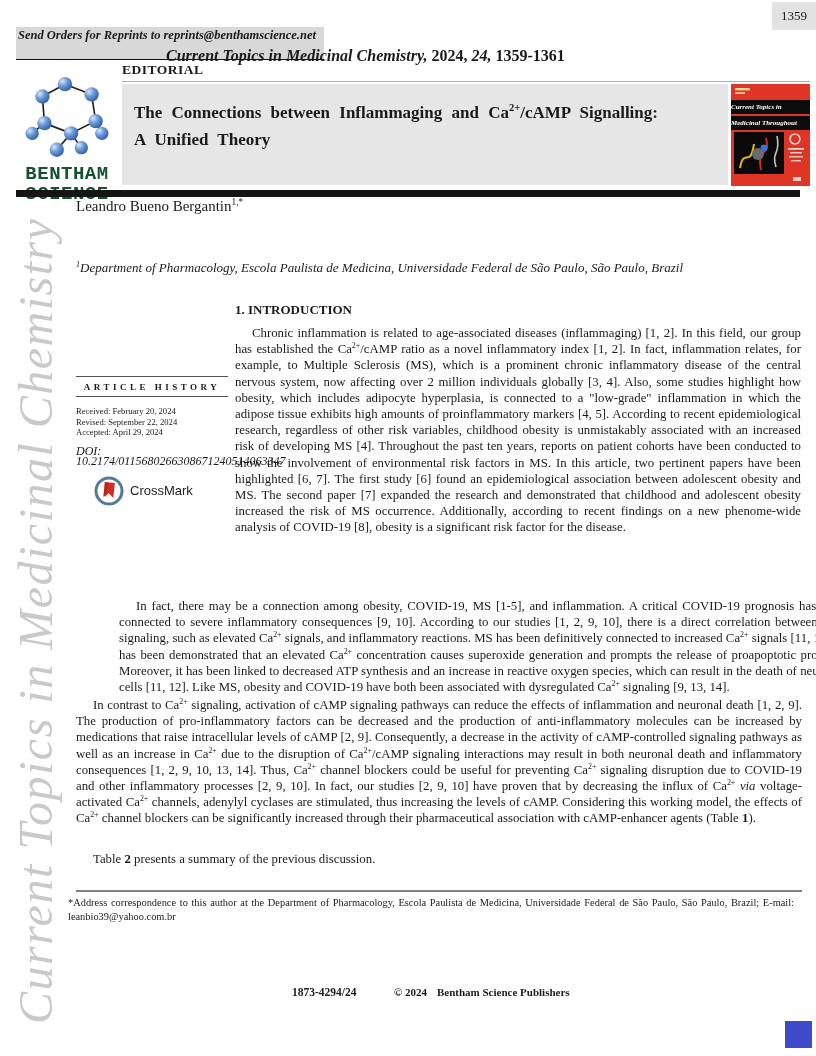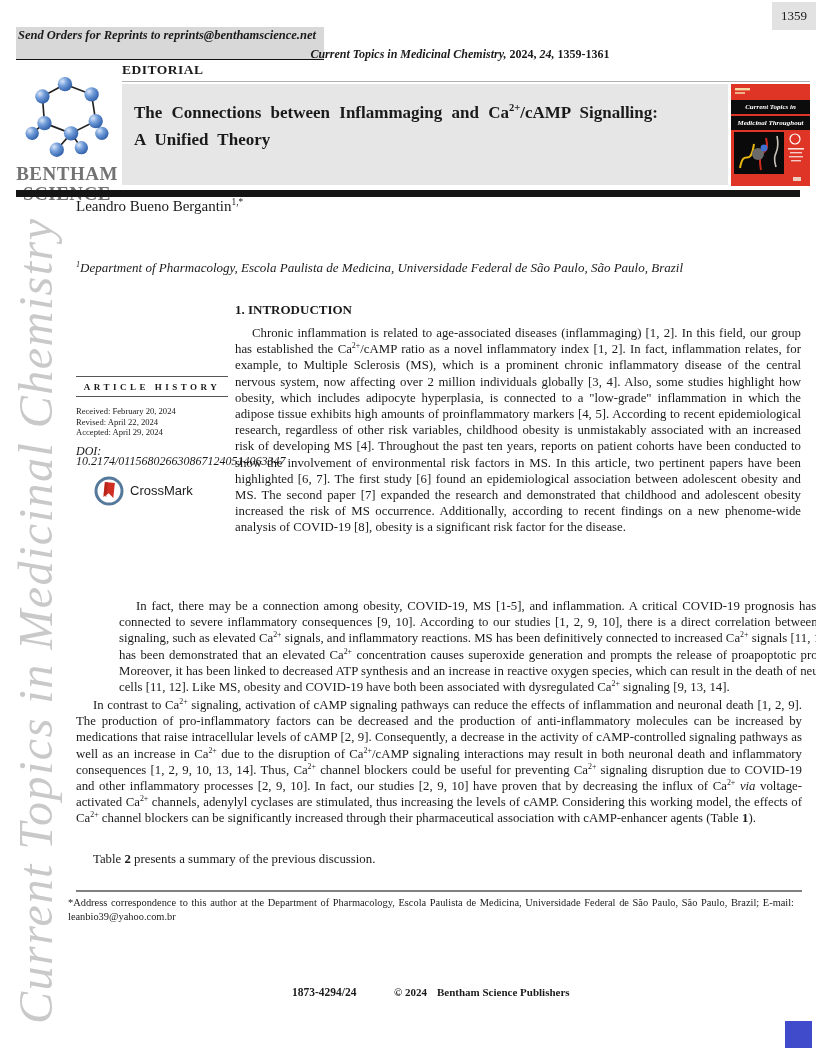--- a/index.html
+++ b/index.html
@@ -7,40 +7,40 @@
   .page { position:relative; width:816px; height:1056px; background:#ffffff;
           font-family:"Liberation Serif", serif; color:#1a1a1a; overflow:hidden; margin:0 auto; }
 
   sup { font-size:62%; vertical-align:super; line-height:0; }
 
   
   .page-badge { position:absolute; top:2px; right:0; width:44px; height:28px; background:#e2e2e2;
                 display:flex; align-items:center; justify-content:center; font-size:13px; }
   .reprint-strip { position:absolute; top:27px; left:16px; background:#d8d8d8; padding:1px 8px 16px 2px;
                    font-size:12.5px; font-weight:bold; font-style:italic; border-bottom:1.5px solid #111; }
-  .journal-ref { position:absolute; top:47px; left:150px; width:620px; text-align:center; font-size:12px; }
+  .journal-ref { position:absolute; top:47px; left:166px; width:620px; text-align:left; font-size:16px; }
   .journal-ref .jname { font-weight:bold; font-style:italic; }
   .journal-ref .jyear { font-weight:bold; }
   .journal-ref .jvol  { font-weight:bold; font-style:italic; }
   .journal-ref .jpages{ font-weight:bold; }
 
   .editorial-label { position:absolute; top:62px; left:122px; font-size:13.5px; font-weight:bold; letter-spacing:0.5px; }
   .editorial-rule { position:absolute; top:81px; left:122px; width:688px; height:1px; background:#b0b0b0; }
 
   .title-block { position:absolute; top:84px; left:122px; width:606px; height:101px; background:#e6e6e6;
                  padding:15px 12px 0 12px; }
   .article-title { font-size:17px; font-weight:bold; line-height:27px; text-align:justify; word-spacing:5px; }
 
   .brand { position:absolute; top:76px; left:14px; width:106px; text-align:center; }
-  .brand-word { color:#737373; font-family:Liberation Serif, serif; font-weight:bold;
+  .brand-word { color:#14532d; font-family:Liberation Mono, monospace; font-weight:bold;
                 font-size:19px; line-height:20px; letter-spacing:0.5px; }
 
   .cover { position:absolute; top:84px; left:731px; width:79px; height:102px; background:#de3526; overflow:hidden; }
   .cover .band { position:absolute; left:0; width:79px; height:14px; background:#0c0c0c; color:#fff;
-                 font-style:italic; font-weight:bold; font-size:7px; text-align:center; line-height:14px; }
+                 font-style:italic; font-weight:bold; font-size:7px; text-align:left; line-height:14px; }
 
   .black-bar { position:absolute; top:190px; left:16px; width:784px; height:7px; background:#151515; }
 
   .watermark { position:absolute; left:8px; top:1024px; transform:rotate(-90deg); transform-origin:0 0;
                white-space:nowrap; font-style:italic; font-size:48px; letter-spacing:1.5px; color:#c9c9c9; }
 
   .author-name { position:absolute; top:198px; left:76px; font-size:15px; }
   .affiliation { position:absolute; top:260px; left:76px; width:700px; font-size:13px; font-style:italic; }
 
   .intro-heading { position:absolute; top:302px; left:235px; font-size:13px; font-weight:bold; }
@@ -159,21 +159,21 @@
 
   <div class="intro-heading">1. INTRODUCTION</div>
   <div class="para p1 indent">Chronic inflammation is related to age-associated diseases (inflammaging) [1, 2]. In this field, our group has established the Ca<sup>2+</sup>/cAMP ratio as a novel inflammatory index [1, 2]. In fact, inflammation relates, for example, to Multiple Sclerosis (MS), which is a prominent chronic inflammatory disease of the central nervous system, now affecting over 2 million individuals globally [3, 4]. Also, some studies highlight how obesity, which includes adipocyte hyperplasia, is connected to a "low-grade" inflammation in which the adipose tissue exhibits high amounts of proinflammatory markers [4, 5]. According to recent epidemiological research, regardless of other risk variables, childhood obesity is unmistakably associated with an increased risk of developing MS [4]. Throughout the past ten years, reports on patient cohorts have been conducted to show the involvement of environmental risk factors in MS. In this article, two pertinent papers have been highlighted [6, 7]. The first study [6] found an epidemiological association between adolescent obesity and MS. The second paper [7] expanded the research and demonstrated that childhood and adolescent obesity increased the risk of MS occurrence. Additionally, according to recent findings on a new phenome-wide analysis of COVID-19 [8], obesity is a significant risk factor for the disease.</div>
 
   <div class="history">
     <div class="rule"></div>
     <div class="hd">ARTICLE HISTORY</div>
     <div class="rule"></div>
     <div class="dates">
       <div>Received: February 20, 2024</div>
-      <div>Revised: April 22, 2024</div>
+      <div>Revised: September 22, 2024</div>
       <div>Accepted: April 29, 2024</div>
     </div>
     <div class="doi">
       <div>DOI:</div>
       <div>10.2174/0115680266308671240514063347</div>
     </div>
     <div class="crossmark">
       <svg width="30" height="30" viewBox="0 0 30 30">
         <circle cx="15" cy="15" r="13" fill="#fff" stroke="#54799b" stroke-width="3"></circle>
         <g transform="rotate(6 15 15)">

